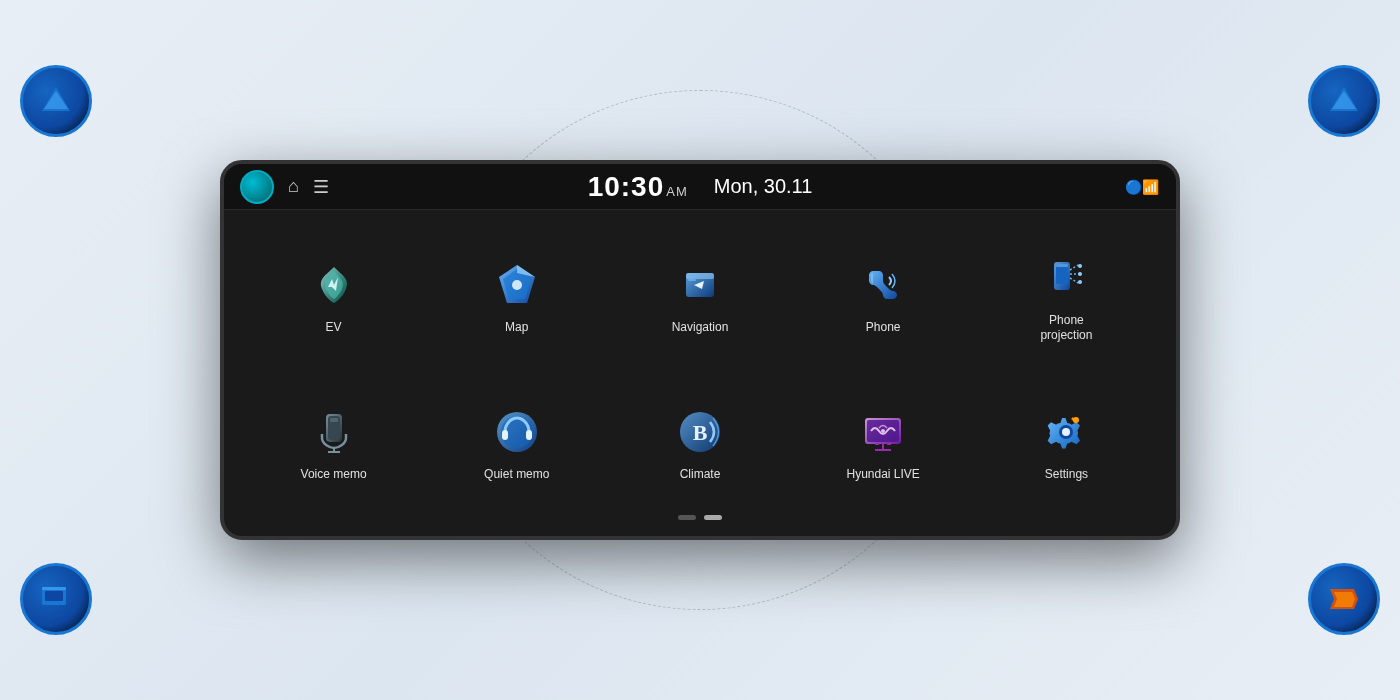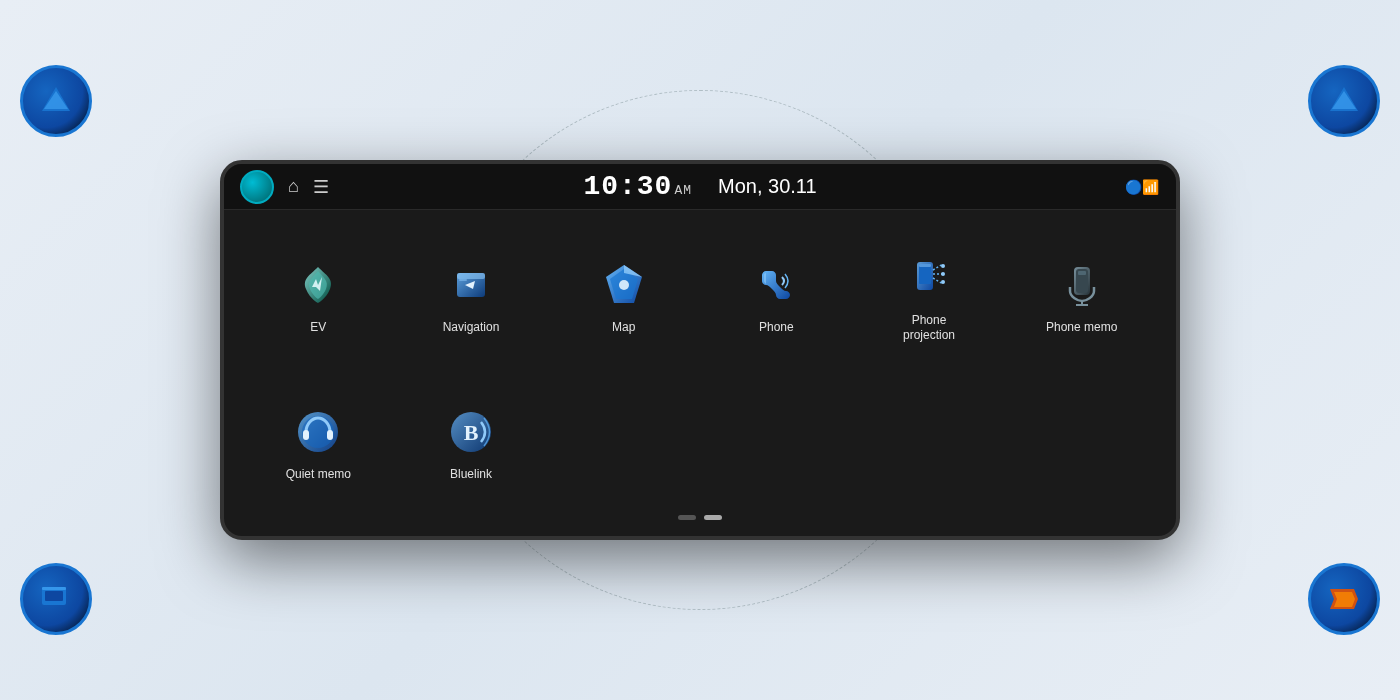--- a/index.html
+++ b/index.html
@@ -107,21 +107,20 @@
       align-items: center;
       justify-content: center;
       gap: 10px;
     }
 
     .time-display {
       font-size: 28px;
       font-weight: 700;
       color: #fff;
       letter-spacing: 1px;
-      font-family: Liberation Mono, monospace;
     }
 
     .am-pm {
       font-size: 13px;
       color: #ccc;
       font-weight: 400;
       margin-left: 2px;
     }
 
     .date-display {
@@ -146,21 +145,21 @@
     
     .app-area {
       flex: 1;
       padding: 14px 20px 8px 20px;
       display: flex;
       flex-direction: column;
     }
 
     .app-grid {
       display: grid;
-      grid-template-columns: repeat(6, 1fr);
+      grid-template-columns: repeat(5, 1fr);
       gap: 8px 4px;
       flex: 1;
     }
 
     .app-item {
       display: flex;
       flex-direction: column;
       align-items: center;
       justify-content: center;
       gap: 8px;
@@ -279,50 +278,50 @@
             <path d="M20 28 L24 20 L26 26 L30 18 L28 32 L24 28Z" fill="#e0f7fa" opacity="0.9"></path>
           </svg>
         </div>
         <span class="app-label">EV</span>
       </div>
 
       <div class="app-item">
         <div class="app-icon-wrap">
           <svg class="icon-3d" viewBox="0 0 52 52">
             <defs>
+                <linearGradient id="gMap" x1="0%" y1="0%" x2="100%" y2="100%">
+                  <stop offset="0%" stop-color="#64b5f6"></stop>
+                  <stop offset="100%" stop-color="#0d47a1"></stop>
+                </linearGradient>
+              </defs>
+            <polygon points="26,6 44,18 36,44 16,44 8,18" fill="url(#gMap)"></polygon>
+            <polygon points="26,10 40,20 34,40 18,40 12,20" fill="#1976d2" opacity="0.7"></polygon>
+            <polygon points="26,6 44,18 26,14" fill="#90caf9" opacity="0.8"></polygon>
+            <circle cx="26" cy="26" r="5" fill="#e3f2fd" opacity="0.9"></circle>
+          </svg>
+        </div>
+        <span class="app-label">Map</span>
+      </div>
+
+      <div class="app-item">
+        <div class="app-icon-wrap">
+          <svg class="icon-3d" viewBox="0 0 52 52">
+            <defs>
                 <linearGradient id="gNav" x1="0%" y1="0%" x2="100%" y2="100%">
                   <stop offset="0%" stop-color="#5c9fdb"></stop>
                   <stop offset="100%" stop-color="#0d3b7a"></stop>
                 </linearGradient>
               </defs>
             <rect x="12" y="14" width="28" height="24" rx="3" fill="url(#gNav)"></rect>
             <rect x="12" y="14" width="28" height="6" rx="2" fill="#90caf9" opacity="0.6"></rect>
             <path d="M20 26 L30 22 L28 30 L24 28Z" fill="#e3f2fd"></path>
             <rect x="14" y="20" width="8" height="2" rx="1" fill="#90caf9" opacity="0.5"></rect>
           </svg>
         </div>
         <span class="app-label">Navigation</span>
-      </div>
-
-      <div class="app-item">
-        <div class="app-icon-wrap">
-          <svg class="icon-3d" viewBox="0 0 52 52">
-            <defs>
-                <linearGradient id="gMap" x1="0%" y1="0%" x2="100%" y2="100%">
-                  <stop offset="0%" stop-color="#64b5f6"></stop>
-                  <stop offset="100%" stop-color="#0d47a1"></stop>
-                </linearGradient>
-              </defs>
-            <polygon points="26,6 44,18 36,44 16,44 8,18" fill="url(#gMap)"></polygon>
-            <polygon points="26,10 40,20 34,40 18,40 12,20" fill="#1976d2" opacity="0.7"></polygon>
-            <polygon points="26,6 44,18 26,14" fill="#90caf9" opacity="0.8"></polygon>
-            <circle cx="26" cy="26" r="5" fill="#e3f2fd" opacity="0.9"></circle>
-          </svg>
-        </div>
-        <span class="app-label">Map</span>
       </div>
 
       <div class="app-item">
         <div class="app-icon-wrap">
           <svg class="icon-3d" viewBox="0 0 52 52">
             <defs>
                 <linearGradient id="gPhone" x1="0%" y1="0%" x2="100%" y2="100%">
                   <stop offset="0%" stop-color="#64b5f6"></stop>
                   <stop offset="100%" stop-color="#0d47a1"></stop>
                 </linearGradient>
@@ -369,21 +368,21 @@
                 </linearGradient>
               </defs>
             <rect x="18" y="8" width="16" height="28" rx="4" fill="url(#gVM)"></rect>
             <rect x="20" y="10" width="12" height="24" rx="3" fill="#37474f"></rect>
             <rect x="22" y="12" width="8" height="4" rx="1" fill="#546e7a" opacity="0.8"></rect>
             <path d="M14 28 L14 32 C14 38, 22 42, 26 42 C30 42, 38 38, 38 32 L38 28" stroke="#78909c" stroke-width="2.5" fill="none"></path>
             <line x1="26" y1="42" x2="26" y2="46" stroke="#78909c" stroke-width="2"></line>
             <line x1="20" y1="46" x2="32" y2="46" stroke="#78909c" stroke-width="2"></line>
           </svg>
         </div>
-        <span class="app-label">Phone memo</span>
+        <span class="app-label">Voice memo</span>
       </div>
 
 
 
       <div class="app-item">
         <div class="app-icon-wrap">
           <svg class="icon-3d" viewBox="0 0 52 52">
             <defs>
                 <linearGradient id="gQM" x1="0%" y1="0%" x2="100%" y2="100%">
                   <stop offset="0%" stop-color="#64b5f6"></stop>
@@ -410,24 +409,68 @@
                   <stop offset="100%" stop-color="#0d3b7a"></stop>
                 </linearGradient>
               </defs>
             <circle cx="26" cy="26" r="20" fill="url(#gBL)" opacity="0.9"></circle>
             <text x="26" y="34" text-anchor="middle" font-size="22" font-weight="900" fill="#e3f2fd" font-family="serif">B</text>
 
             <path d="M36 16 Q44 26, 36 36" stroke="#90caf9" stroke-width="2.5" fill="none"></path>
             <path d="M39 12 Q50 26, 39 40" stroke="#64b5f6" stroke-width="1.5" fill="none" opacity="0.7"></path>
           </svg>
         </div>
-        <span class="app-label">Bluelink</span>
-      </div>
-
-
+        <span class="app-label">Climate</span>
+      </div>
+
+      <div class="app-item">
+        <div class="app-icon-wrap">
+          <svg class="icon-3d" viewBox="0 0 52 52">
+            <defs>
+                <linearGradient id="gHL" x1="0%" y1="0%" x2="100%" y2="100%">
+                  <stop offset="0%" stop-color="#ce93d8"></stop>
+                  <stop offset="100%" stop-color="#6a1b9a"></stop>
+                </linearGradient>
+              </defs>
+
+            <rect x="8" y="12" width="36" height="26" rx="3" fill="url(#gHL)"></rect>
+            <rect x="10" y="14" width="32" height="22" rx="2" fill="#4a148c" opacity="0.8"></rect>
+
+            <path d="M14 25 Q18 19, 22 25 Q26 31, 30 25 Q34 19, 38 25" stroke="#e1bee7" stroke-width="2" fill="none"></path>
+            <path d="M18 38 L22 38 M30 38 L34 38" stroke="#9c27b0" stroke-width="2"></path>
+            <line x1="26" y1="38" x2="26" y2="44" stroke="#9c27b0" stroke-width="2"></line>
+            <line x1="18" y1="44" x2="34" y2="44" stroke="#9c27b0" stroke-width="2"></line>
+
+            <path d="M22 22 Q26 17, 30 22" stroke="#ce93d8" stroke-width="1.5" fill="none"></path>
+            <circle cx="26" cy="25" r="2" fill="#e1bee7"></circle>
+          </svg>
+        </div>
+        <span class="app-label">Hyundai LIVE</span>
+      </div>
+
+      <div class="app-item">
+        <div class="app-icon-wrap">
+          <svg class="icon-3d" viewBox="0 0 52 52">
+            <defs>
+                <linearGradient id="gSet" x1="0%" y1="0%" x2="100%" y2="100%">
+                  <stop offset="0%" stop-color="#64b5f6"></stop>
+                  <stop offset="100%" stop-color="#1565c0"></stop>
+                </linearGradient>
+              </defs>
+
+            <path d="M26 10 L28 16 C30 16, 32 17, 33 18 L39 15 L43 19 L40 25 C41 27, 41 29, 40 31 L43 37 L39 41 L33 38 C32 39, 30 40, 28 40 L26 46 L22 46 L20 40 C18 40, 16 39, 15 38 L9 41 L5 37 L8 31 C7 29, 7 27, 8 25 L5 19 L9 15 L15 18 C16 17, 18 16, 20 16 L22 10Z" fill="url(#gSet)" transform="scale(0.85) translate(4,4)"></path>
+            <circle cx="26" cy="26" r="7" fill="#0d47a1"></circle>
+            <circle cx="26" cy="26" r="4" fill="#e3f2fd"></circle>
+
+            <path d="M32 12 Q34 14, 36 16" stroke="#ff8f00" stroke-width="2.5" fill="none"></path>
+            <circle cx="36" cy="14" r="3" fill="#ffa000"></circle>
+          </svg>
+        </div>
+        <span class="app-label">Settings</span>
+      </div>
 
     </div>
 
     <div class="page-dots">
       <div class="dot"></div>
       <div class="dot active"></div>
     </div>
 
   </div>
 </div>

